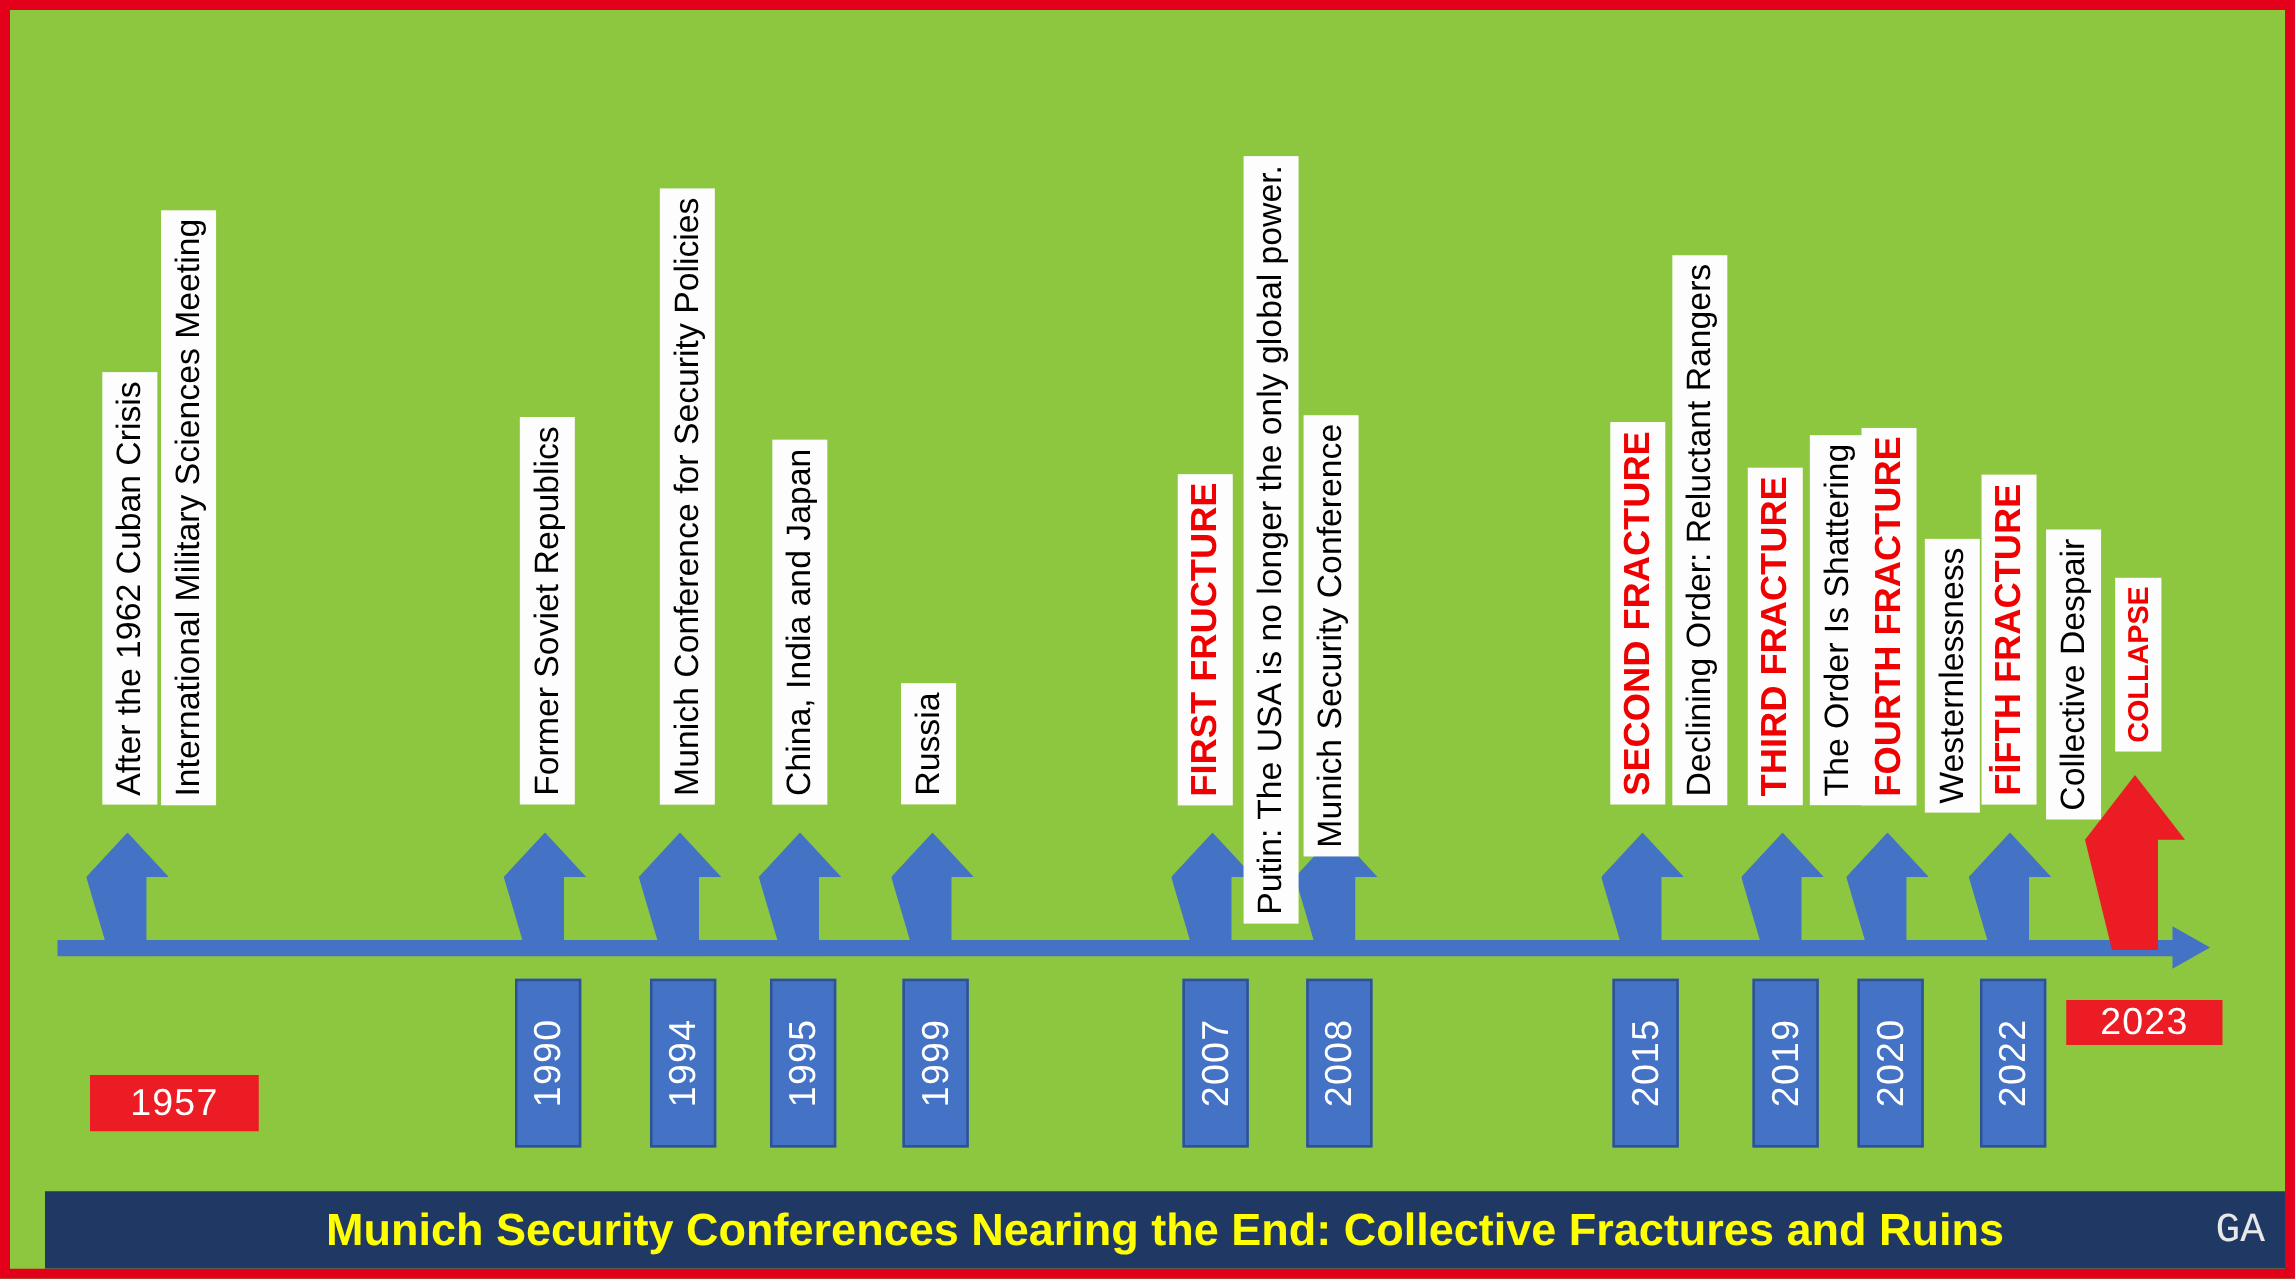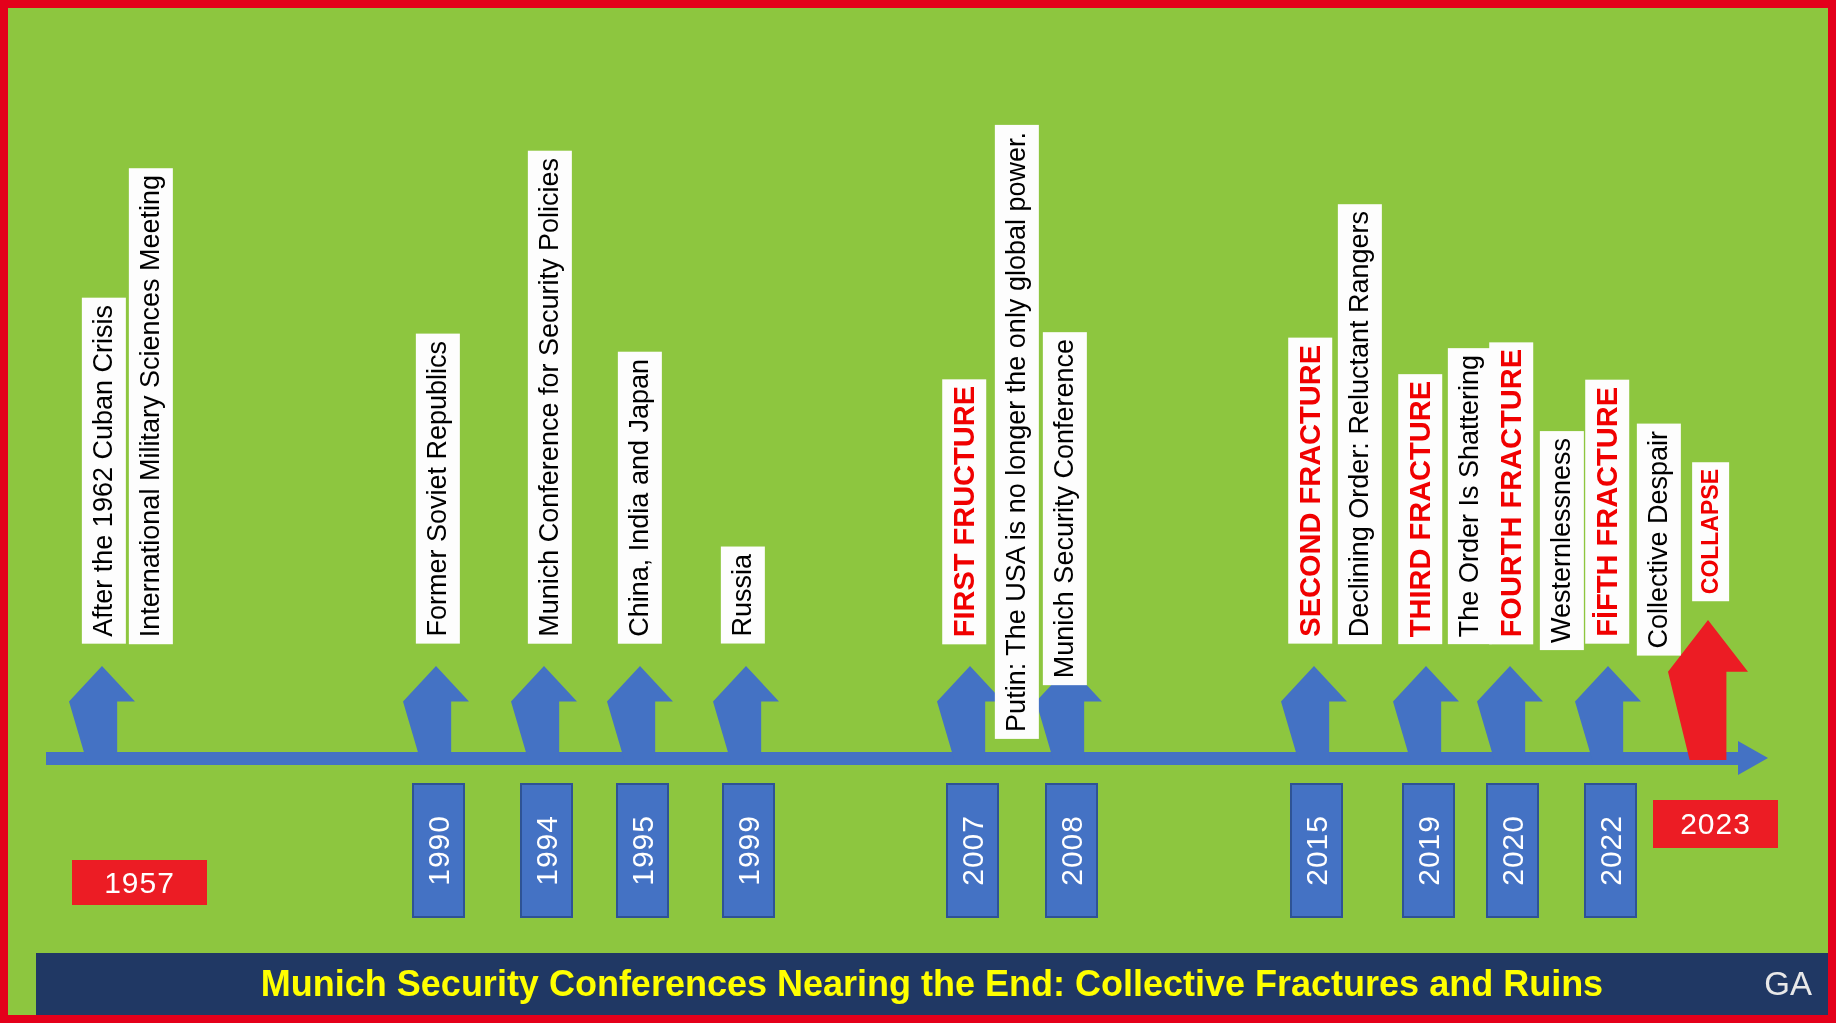--- a/index.html
+++ b/index.html
@@ -40,21 +40,21 @@
   .year-box-red{
     position:absolute;z-index:2;background:#EC1C24;color:#fff;
     display:flex;align-items:center;justify-content:center;
     font-size:30px;letter-spacing:1px;
   }
   
   .bottom-bar{position:absolute;left:0;right:0;bottom:0;height:62px;background:#203864;z-index:5;
     display:flex;align-items:center;justify-content:center;margin-left:28px;}
   .bottom-title{color:#FFFF00;font-weight:700;font-size:36px;}
   .logo{position:absolute;right:16px;top:50%;transform:translateY(-50%);
-    color:#E8E8E8;font-family:Liberation Sans, sans-serif;font-size:33px;letter-spacing:0px;}
+    color:#E8E8E8;font-family:Liberation Mono, monospace;font-size:33px;letter-spacing:0px;}
 </style>
 </head>
 <body>
 
 <div class="stage">
 
   <div class="axis-line"></div>
   <div class="axis-head"></div>
 
   <div class="arrow-up" style="left:61px"></div>
@@ -123,21 +123,21 @@
   <div class="year-box" style="left:1394px">
       <span class="yr">2019</span>
     </div>
   <div class="year-box" style="left:1478px">
       <span class="yr">2020</span>
     </div>
   <div class="year-box" style="left:1576px">
       <span class="yr">2022</span>
     </div>
 
-  <div class="year-box-red" style="left:1645px;top:792px;width:125px;height:48px">
+  <div class="year-box-red" style="left:1645px;top:792px;width:125px;height:36px">
     <span>2023</span>
   </div>
 
   <div class="bottom-bar">
     <div class="bottom-title">Munich Security Conferences Nearing the End: Collective Fractures and Ruins</div>
     <div class="logo">GA</div>
   </div>
 
 </div>
 

